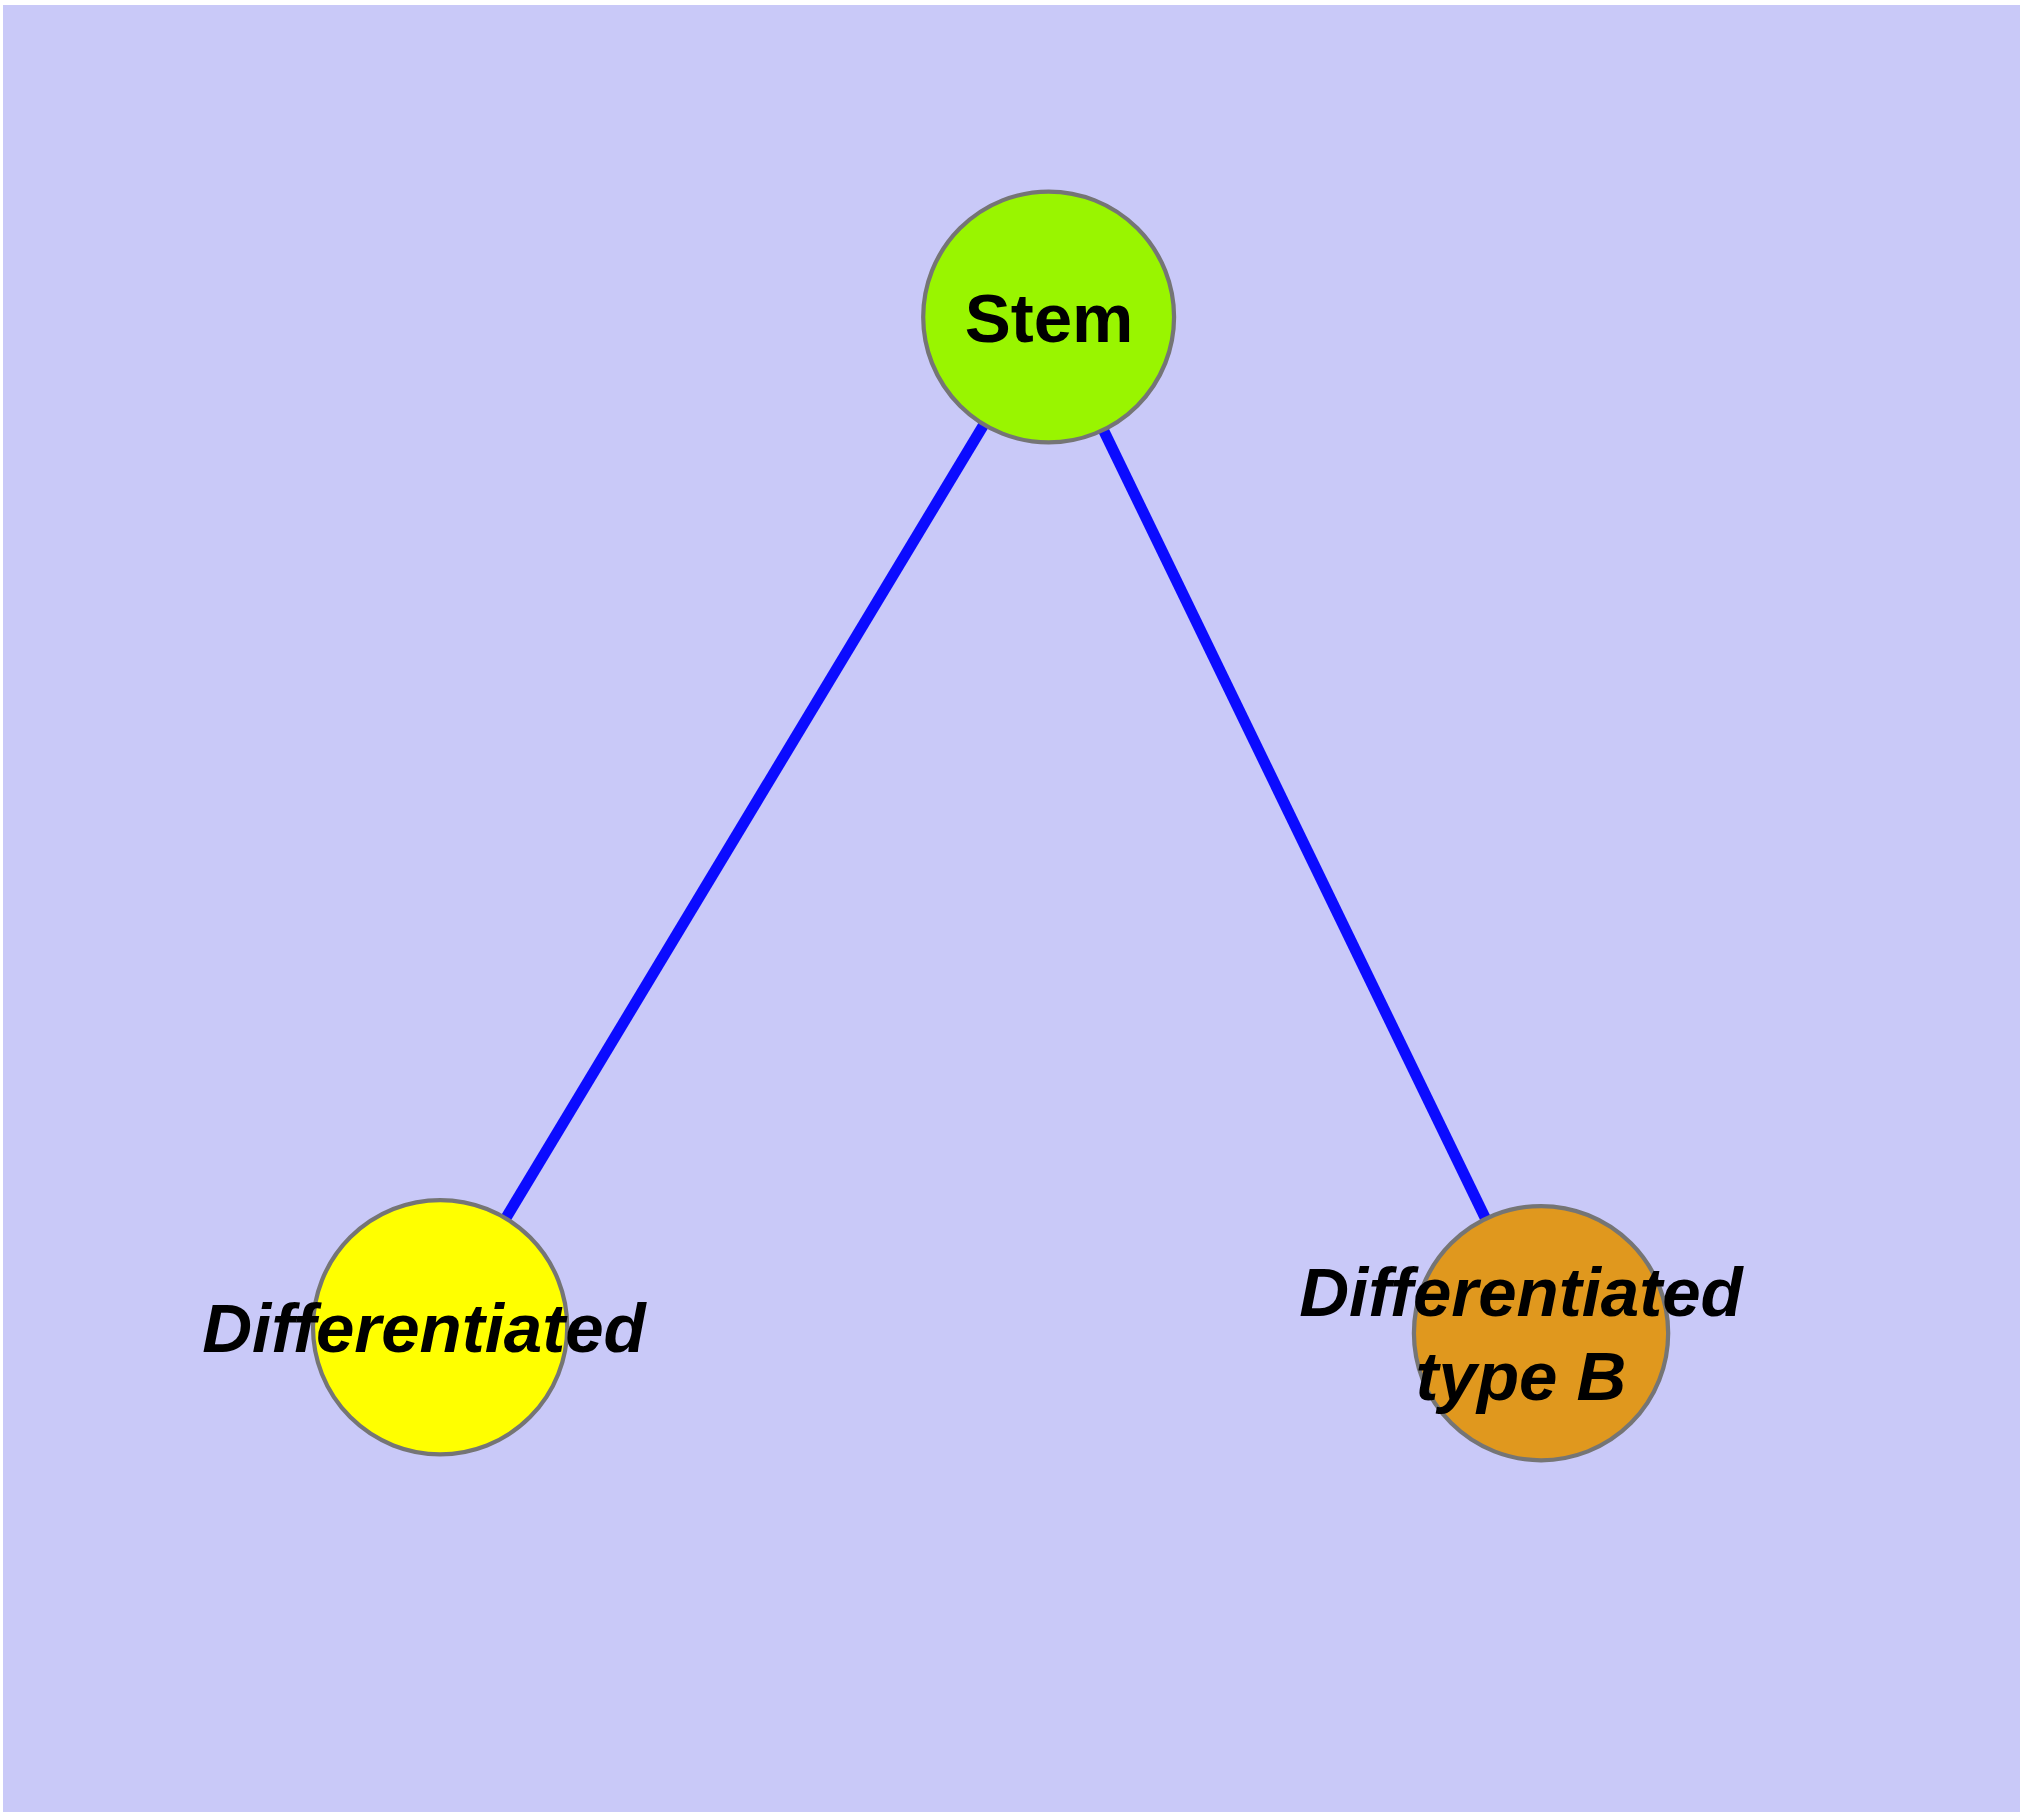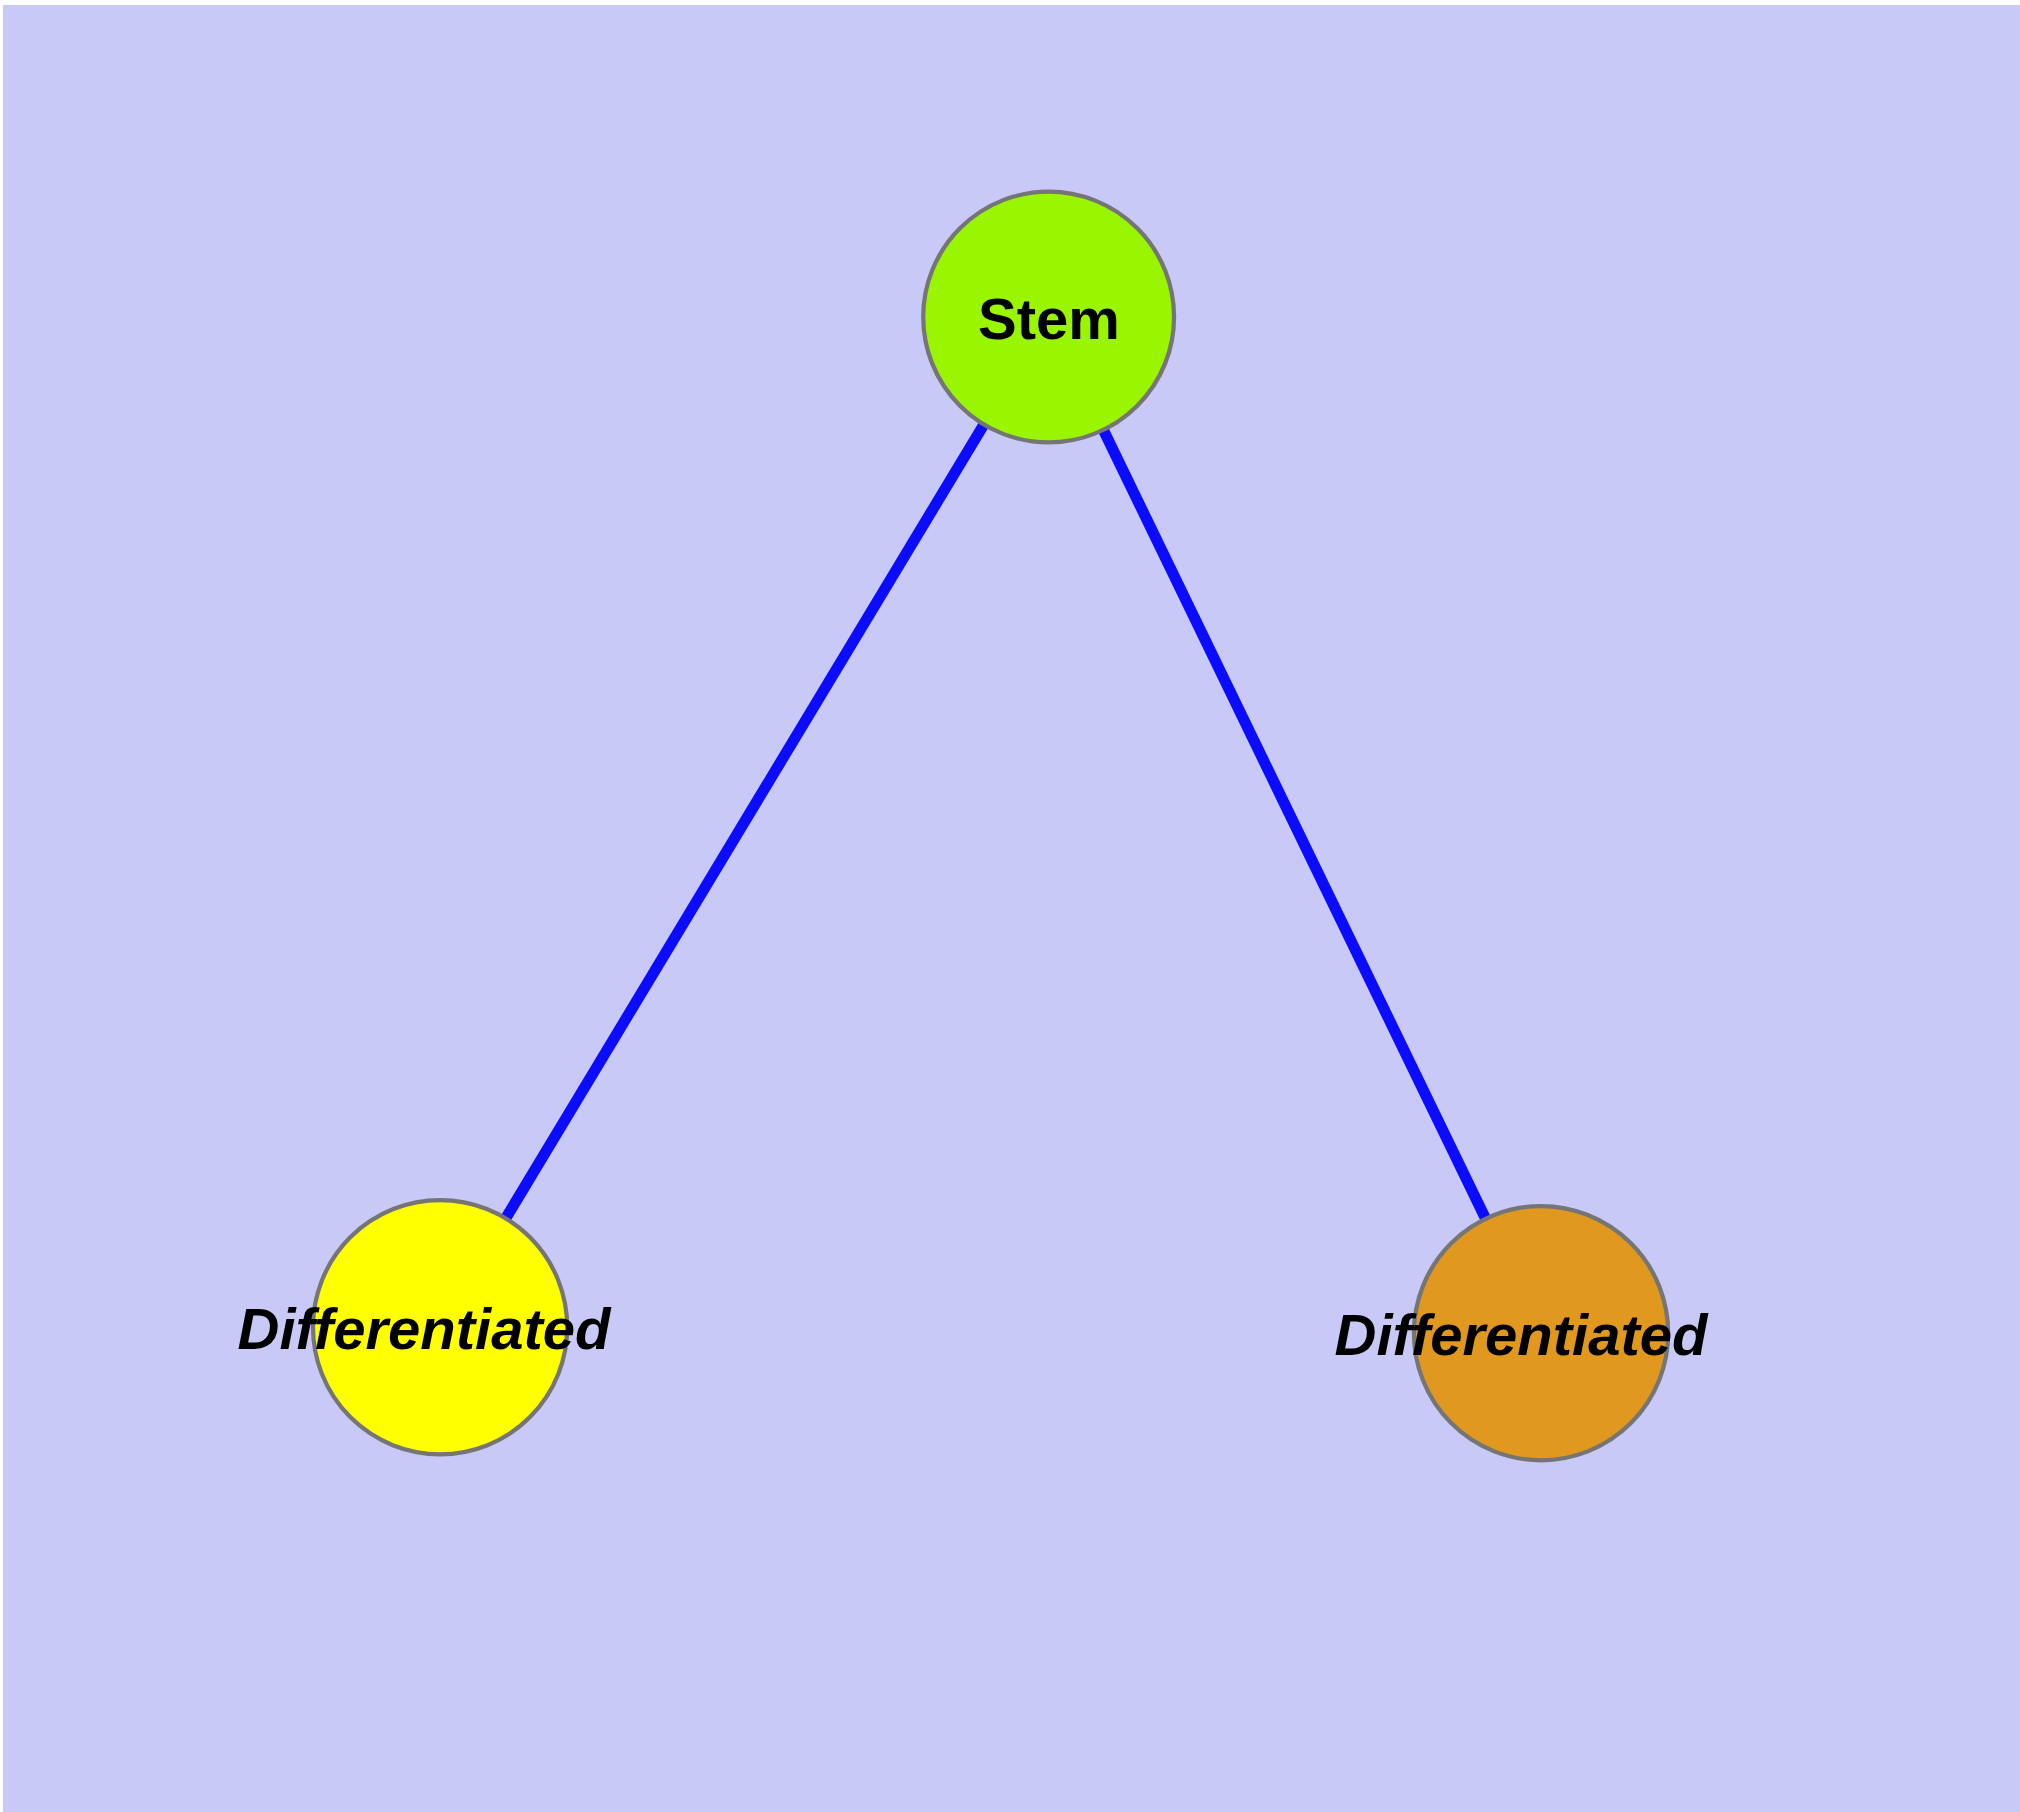--- a/index.html
+++ b/index.html
@@ -26,21 +26,21 @@
   svg.graph {
     position: absolute;
     left: 0; top: 0;
     width: 2021px;
     height: 1812px;
   }
   .node-label {
     position: absolute;
     transform: translate(-50%, -50%);
     font-weight: bold;
-    font-size: 58px;
+    font-size: 69px;
     line-height: 1.22;
     color: #000000;
     text-align: center;
     white-space: nowrap;
     user-select: none;
   }
   .node-label span { display: block; font-style: italic; }
   #label-stem  { left: 1049px; top: 319px; }
   #label-a     { left: 424px;  top: 1329px; }
   #label-b     { left: 1521px; top: 1335px; }
@@ -63,16 +63,17 @@
   </svg>
 
   <div class="node-label" id="label-stem">Stem</div>
 
   <div class="node-label" id="label-a">
     <span>Differentiated</span>
   </div>
 
   <div class="node-label" id="label-b">
     <span>Differentiated</span>
+    <span>type B</span>
   </div>
 
 </div>
 
 
 </body></html>

